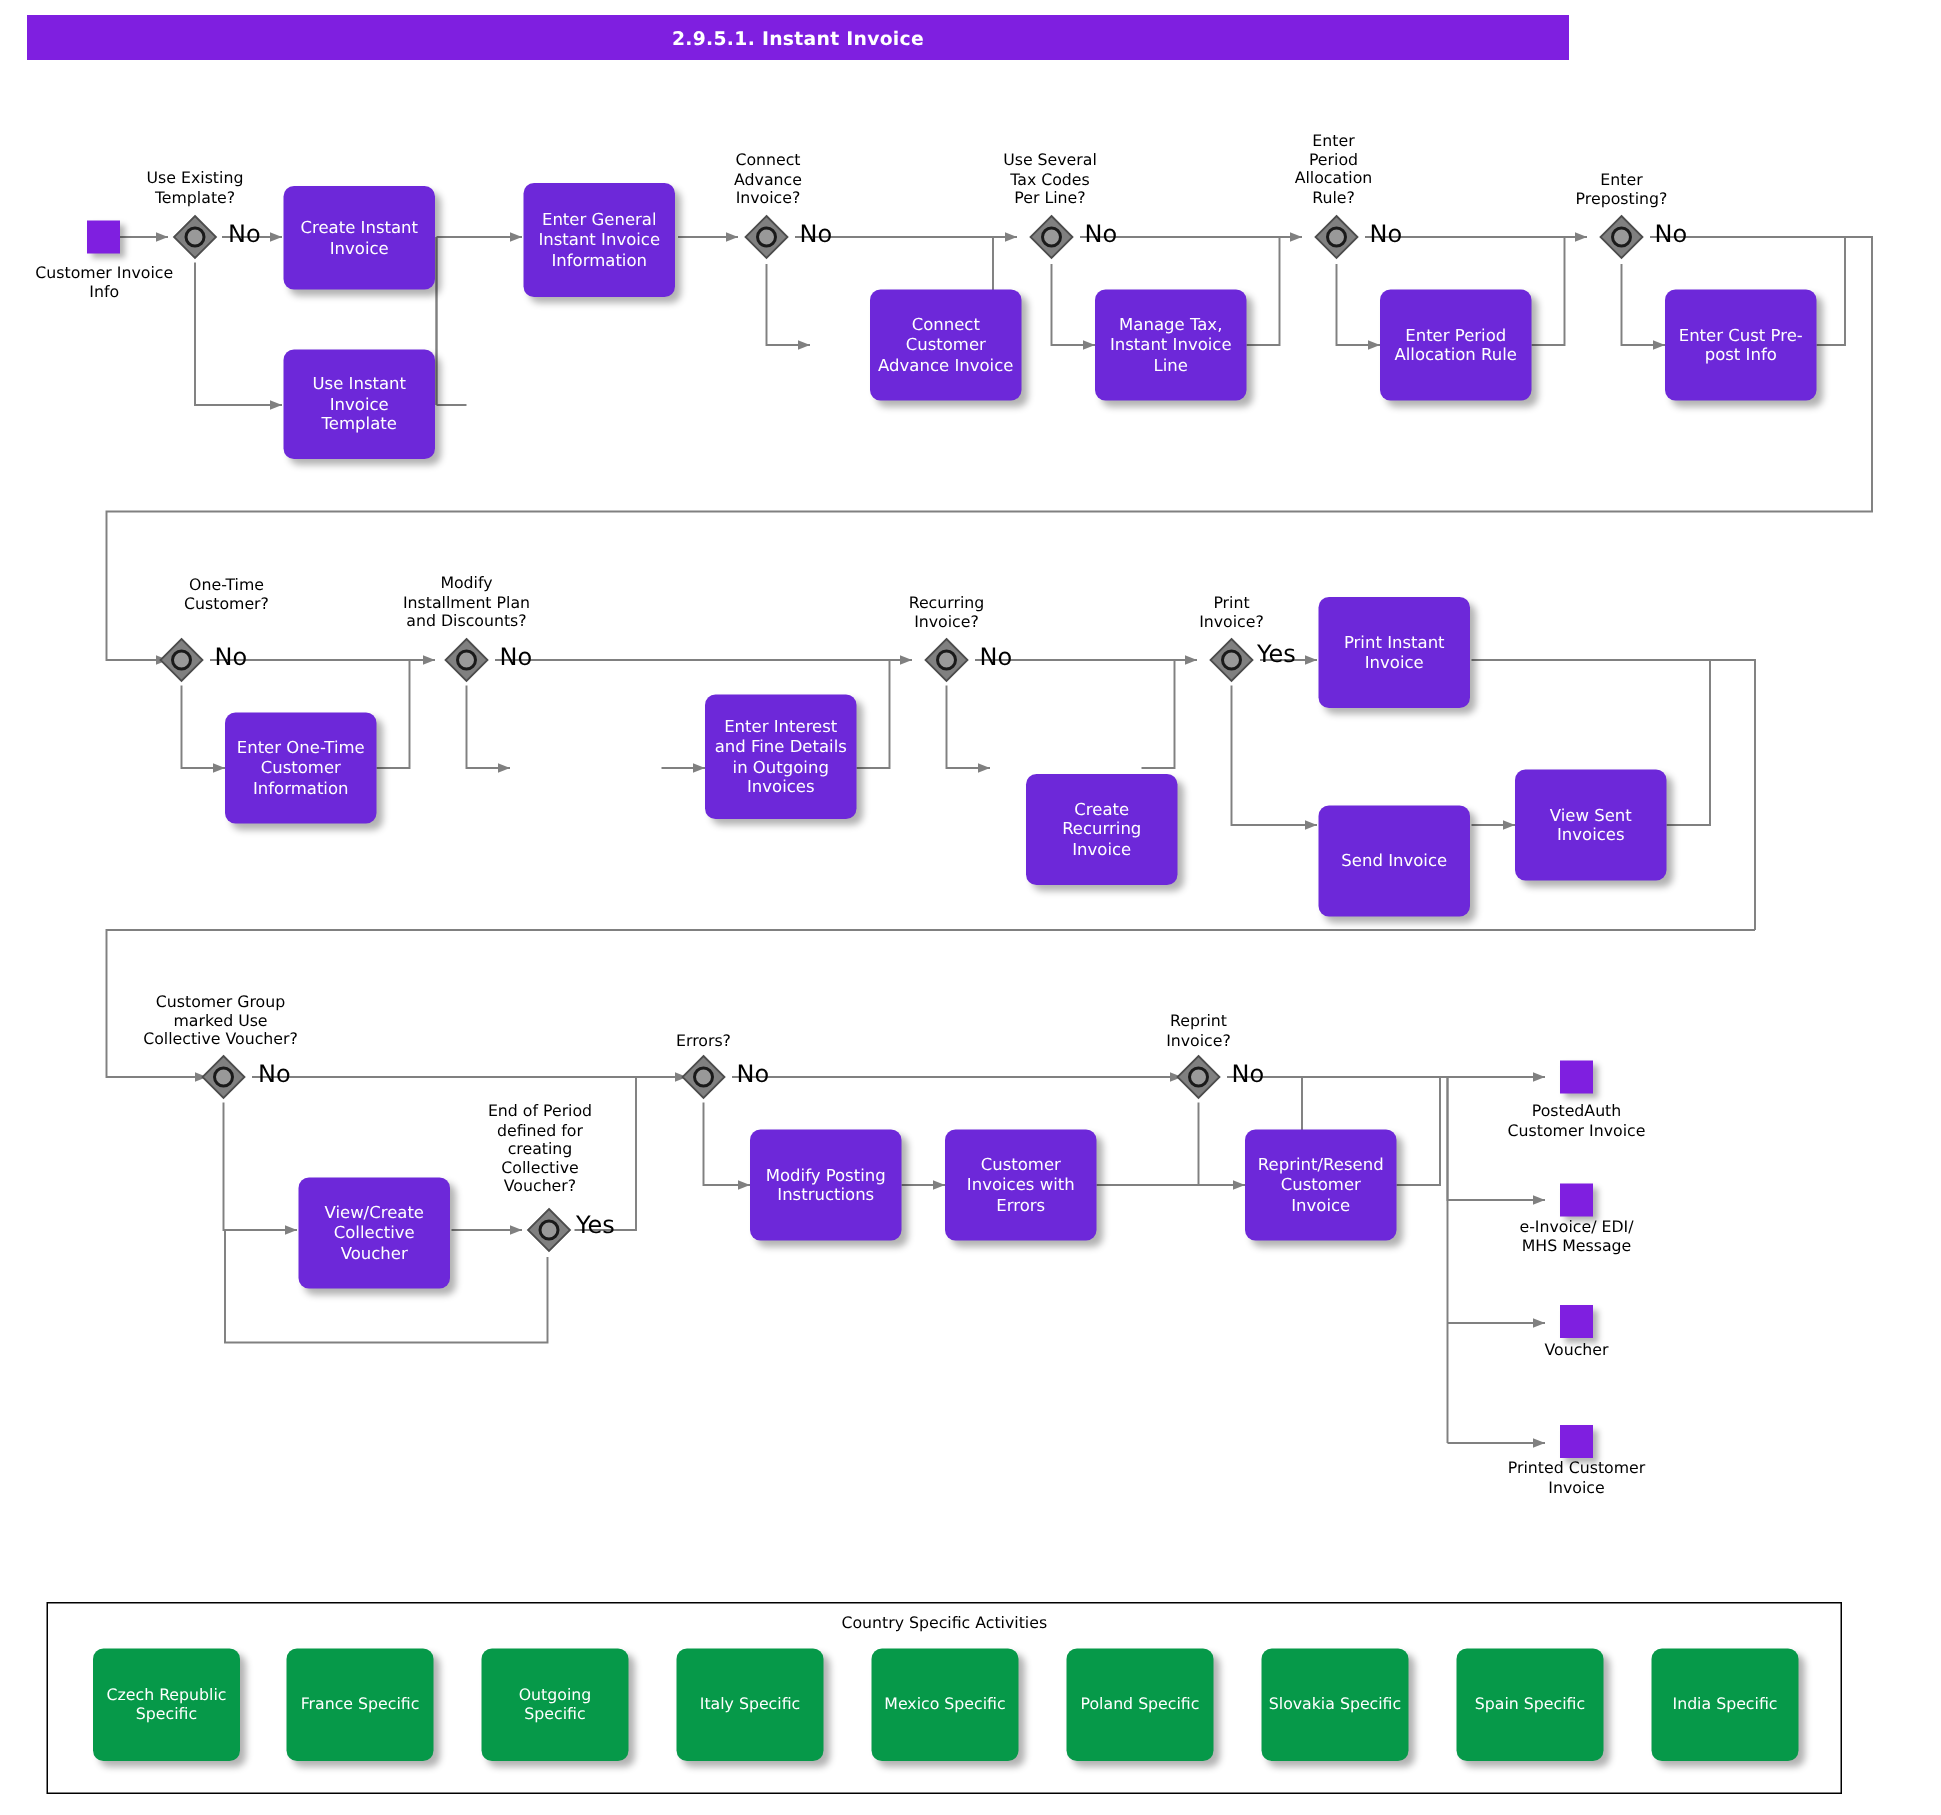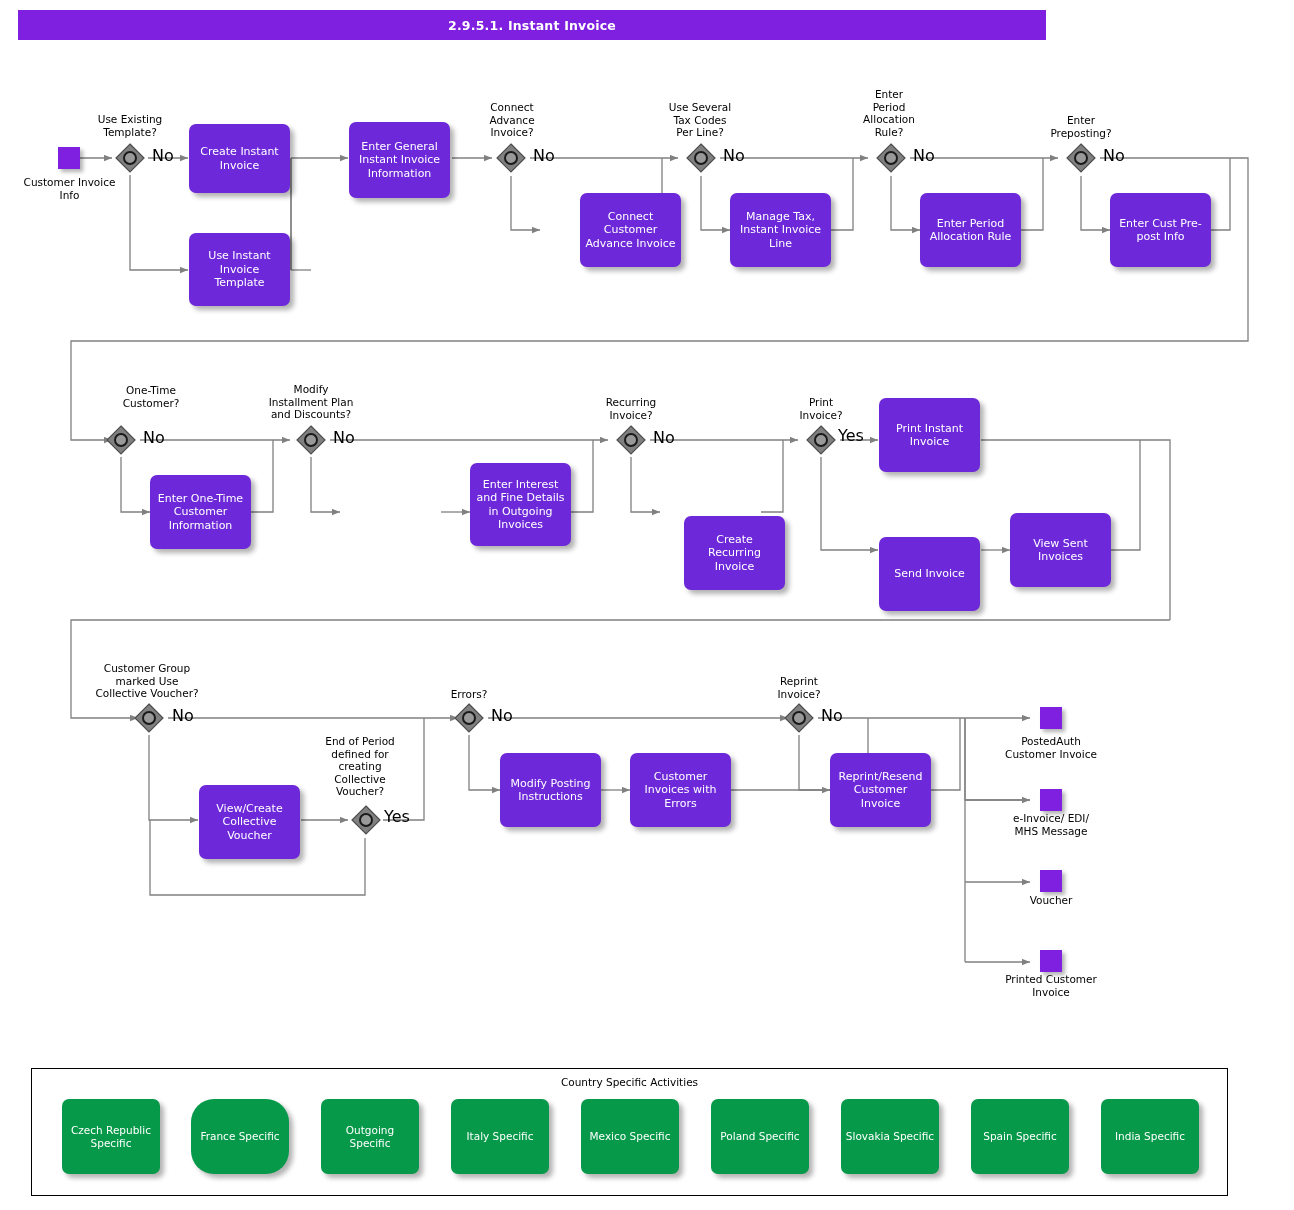--- a/index.html
+++ b/index.html
@@ -297,21 +297,21 @@
 
   <div class="evt" style="left:1040px;top:870px;"></div>
   <div class="evtlbl" style="left:1000px;top:894px;width:102px;">Voucher</div>
 
   <div class="evt" style="left:1040px;top:950px;"></div>
   <div class="evtlbl" style="left:1000px;top:973px;width:102px;">Printed Customer Invoice</div>
 
   <div class="csgroup">
     <div class="cstitle">Country Specific Activities</div>
     <div class="csbox" style="left:30px;">Czech Republic Specific</div>
-    <div class="csbox" style="left:159px;border-radius:23px;">France Specific</div>
+    <div class="csbox" style="left:159px;">France Specific</div>
     <div class="csbox" style="left:289px;">Outgoing Specific</div>
     <div class="csbox" style="left:419px;">Italy Specific</div>
     <div class="csbox" style="left:549px;">Mexico Specific</div>
     <div class="csbox" style="left:679px;">Poland Specific</div>
     <div class="csbox" style="left:809px;">Slovakia Specific</div>
     <div class="csbox" style="left:939px;">Spain Specific</div>
     <div class="csbox" style="left:1069px;">India Specific</div>
   </div>
 
 </div>

